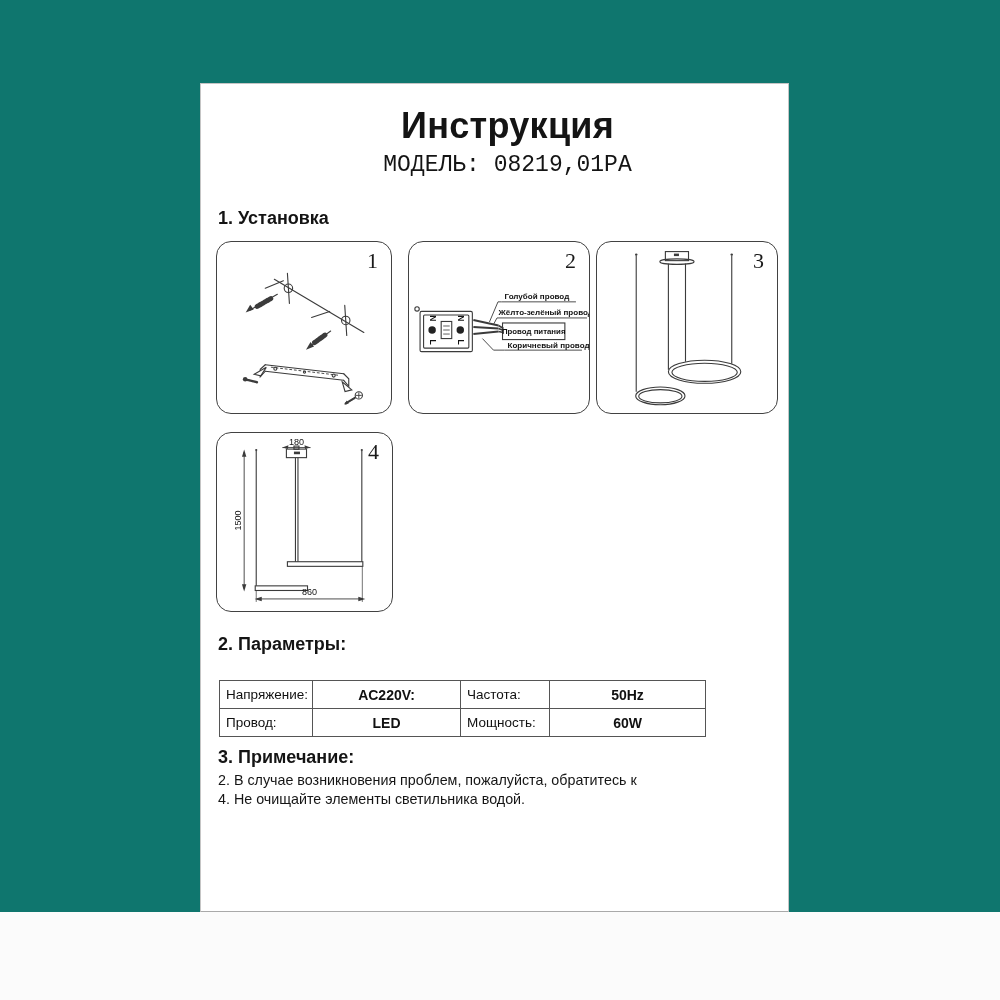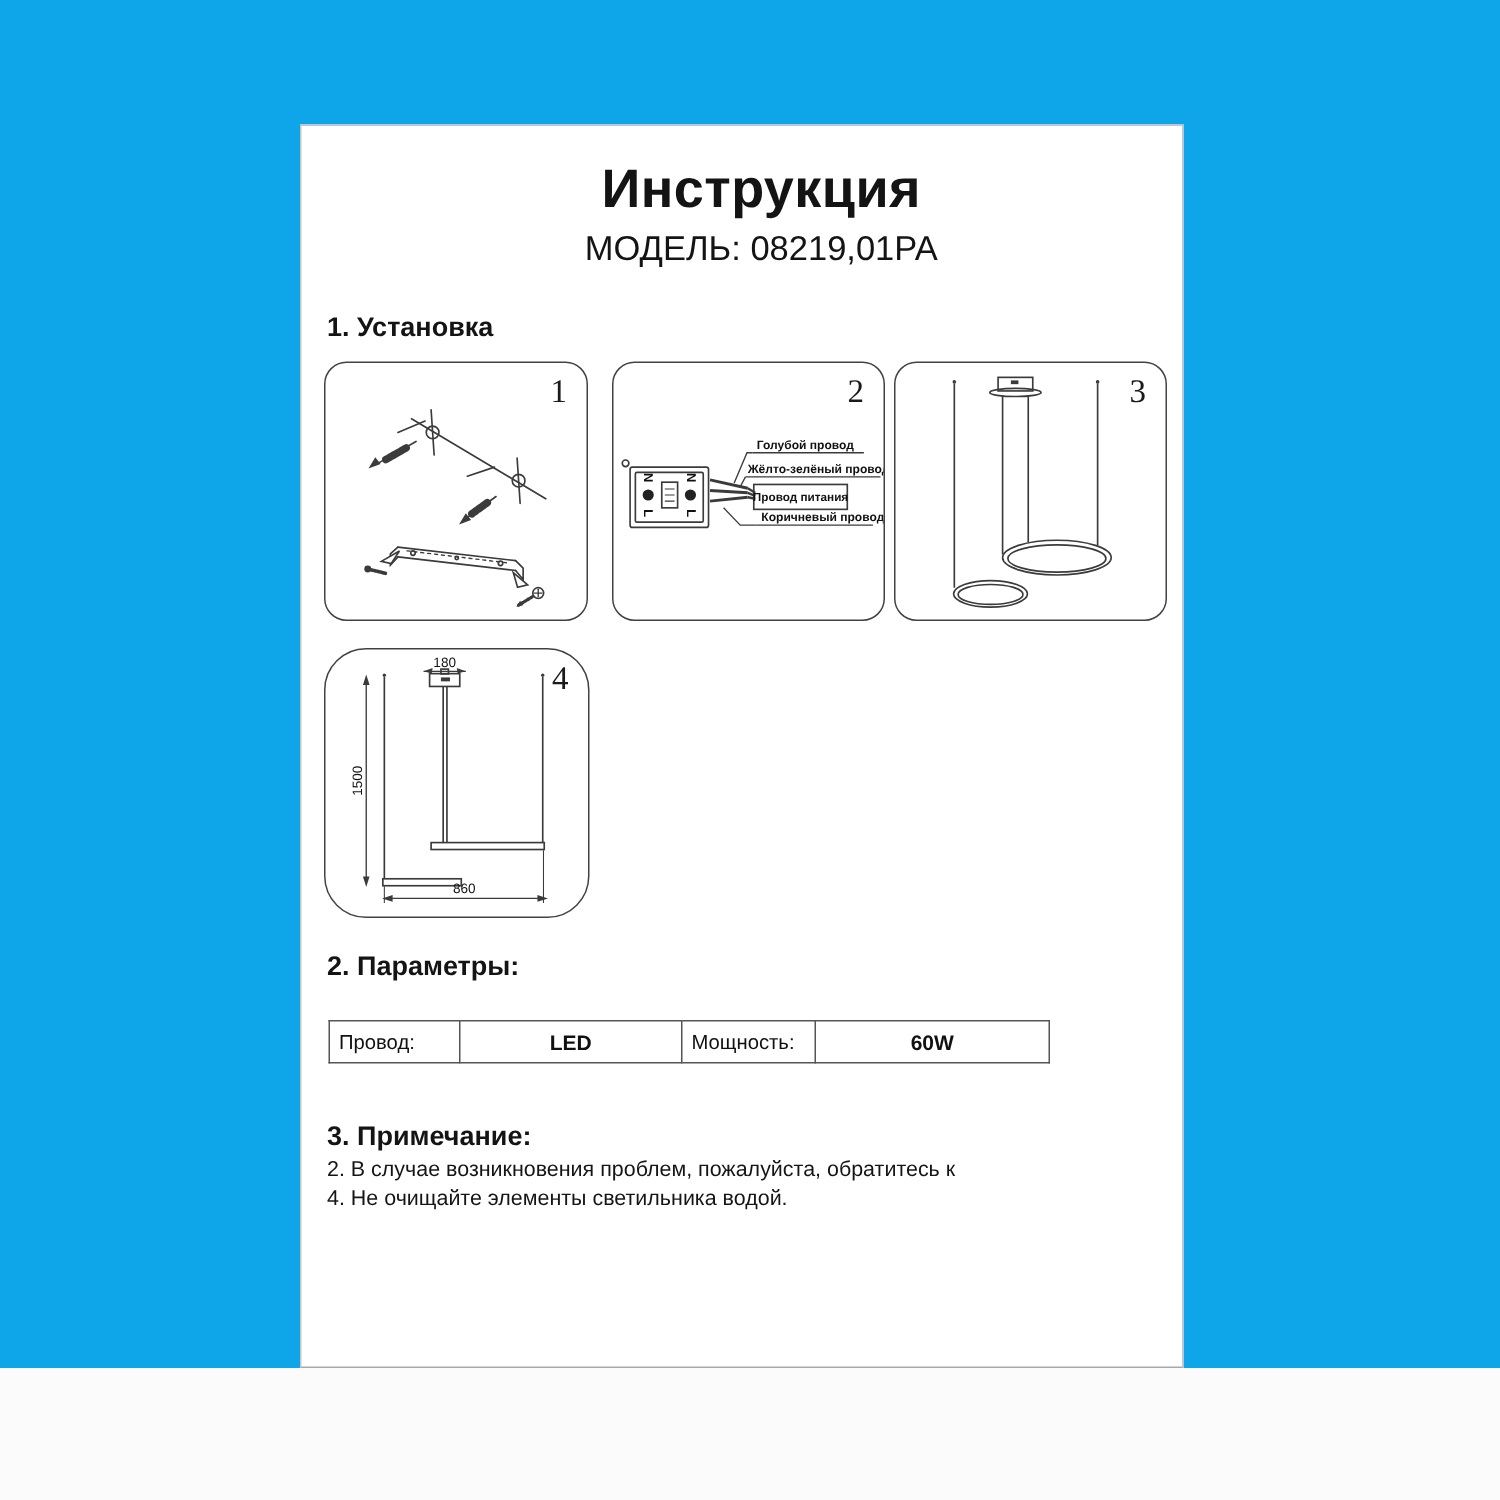--- a/index.html
+++ b/index.html
@@ -1,36 +1,36 @@
 <!DOCTYPE html>
 <html><head>
 <meta charset="utf-8">
 <style>
   * { box-sizing: border-box; }
   html,body { margin:0; padding:0; }
   body { font-family:"Liberation Sans", sans-serif; background:#fbfbfb; }
-  .canvas { position:relative; width:1000px; height:912px; background:#0ea5e9; overflow:hidden; }
+  .canvas { position:relative; width:1000px; height:912px; background:#0f766e; overflow:hidden; }
   .page { position:absolute; left:200px; top:83px; width:589px; height:830px; background:#ffffff;
           border:1px solid #c5c5c5; border-bottom:2px solid #a9a9a9; }
   .title { position:absolute; top:21px; left:0; width:100%; padding-left:26px; text-align:center;
            font-size:36px; font-weight:700; color:#141414; letter-spacing:0.3px; }
   .model { position:absolute; top:68px; left:0; width:100%; padding-left:26px; text-align:center;
-           font-size:23px; color:#141414; }
+           font-size:23px; color:#141414;font-family:Liberation Mono, monospace; }
   .sec-h { position:absolute; left:17px; font-size:18px; font-weight:700; color:#141414; }
   #h-install { top:124px; }
   #h-params  { top:550px; }
   #h-notes   { top:663px; }
   .panel { position:absolute; background:#fff; border:1.6px solid #424242; border-radius:15px; }
   .panel svg { position:absolute; left:0; top:0; width:100%; height:100%; }
   .panel-num { position:absolute; top:6px; right:13px; font-family:"Liberation Serif", serif;
                font-size:22px; color:#1a1a1a; }
   #panel1 { left:15px;  top:157px; width:176px; height:173px; }
   #panel2 { left:207px; top:157px; width:182px; height:173px; }
   #panel3 { left:395px; top:157px; width:182px; height:173px; }
-  #panel4 { left:15px;  top:348px; width:177px; height:180px;border-radius:28px; }
+  #panel4 { left:15px;  top:348px; width:177px; height:180px; }
   table.params { position:absolute; left:18px; top:596px; border-collapse:collapse; table-layout:fixed; }
   table.params td { border:1.2px solid #555; height:28px; font-size:13.5px; color:#111;
                     padding:0 4px 0 6px; overflow:hidden; white-space:nowrap; }
   table.params td.val { text-align:center; font-weight:700; font-size:14px; padding:0; }
   .notes { position:absolute; left:17px; top:687px; width:470px; font-size:14.3px;
            line-height:18.7px; color:#151515; }
   .svg-label { font-family:"Liberation Sans", sans-serif; }
 </style>
 </head>
 <body>
@@ -182,20 +182,26 @@
     <div class="sec-h" id="h-params">2. Параметры:</div>
 
     <table class="params">
       <colgroup>
         <col style="width:87px">
           <col style="width:148px">
           <col style="width:89px">
           <col style="width:156px">
       </colgroup>
       <tbody>
+          <tr>
+        <td>Напряжение:</td>
+        <td class="val">AC220V:</td>
+        <td>Частота:</td>
+        <td class="val">50Hz</td>
+      </tr>
       <tr>
         <td>Провод:</td>
         <td class="val">LED</td>
         <td>Мощность:</td>
         <td class="val">60W</td>
       </tr>
     </tbody>
       </table>
 
     <div class="sec-h" id="h-notes">3. Примечание:</div>

